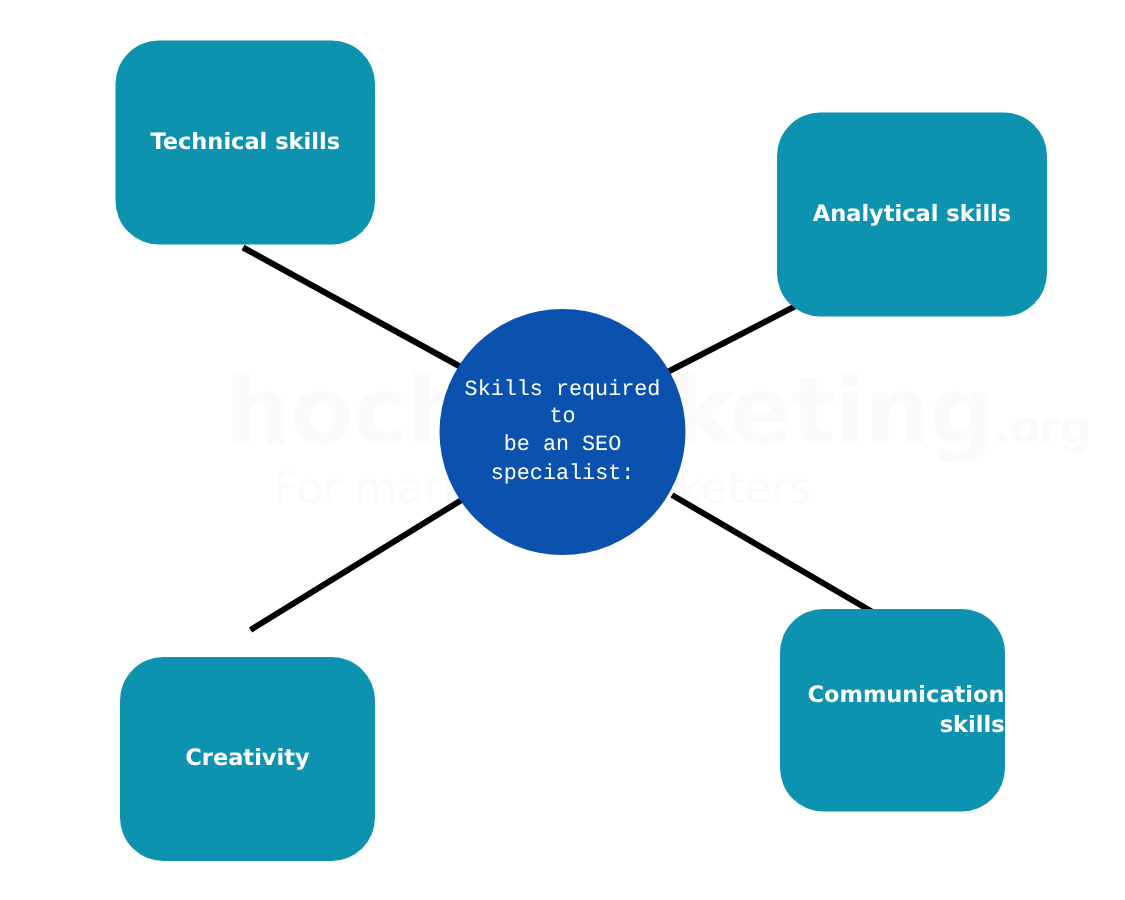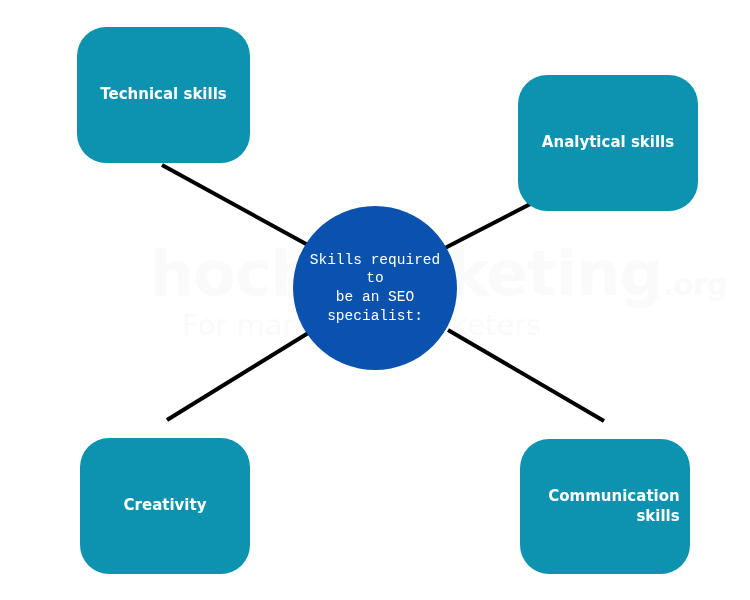--- a/index.html
+++ b/index.html
@@ -85,21 +85,21 @@
     font-size: 15px;
     font-weight: 700;
     line-height: 1.3;
     text-align: right;
     white-space: pre-line;
   }
 
   #node-technical  { left: 77px;  top: 27px;  width: 173px; height: 136px; }
   #node-analytical { left: 518px; top: 27px;  width: 180px; height: 136px; margin-top: 48px; }
   #node-creativity { left: 80px;  top: 438px; width: 170px; height: 136px; }
-  #node-communication { left: 520px; top: 439px; width: 170px; height: 135px; padding-left: 28px; }
+  #node-communication { left: 520px; top: 406px; width: 150px; height: 135px; padding-left: 28px; }
 
   .node-circle {
     position: absolute;
     z-index: 3;
     left: 293px;
     top: 206px;
     width: 164px;
     height: 164px;
     border-radius: 50%;
     background: #0a52ae;

